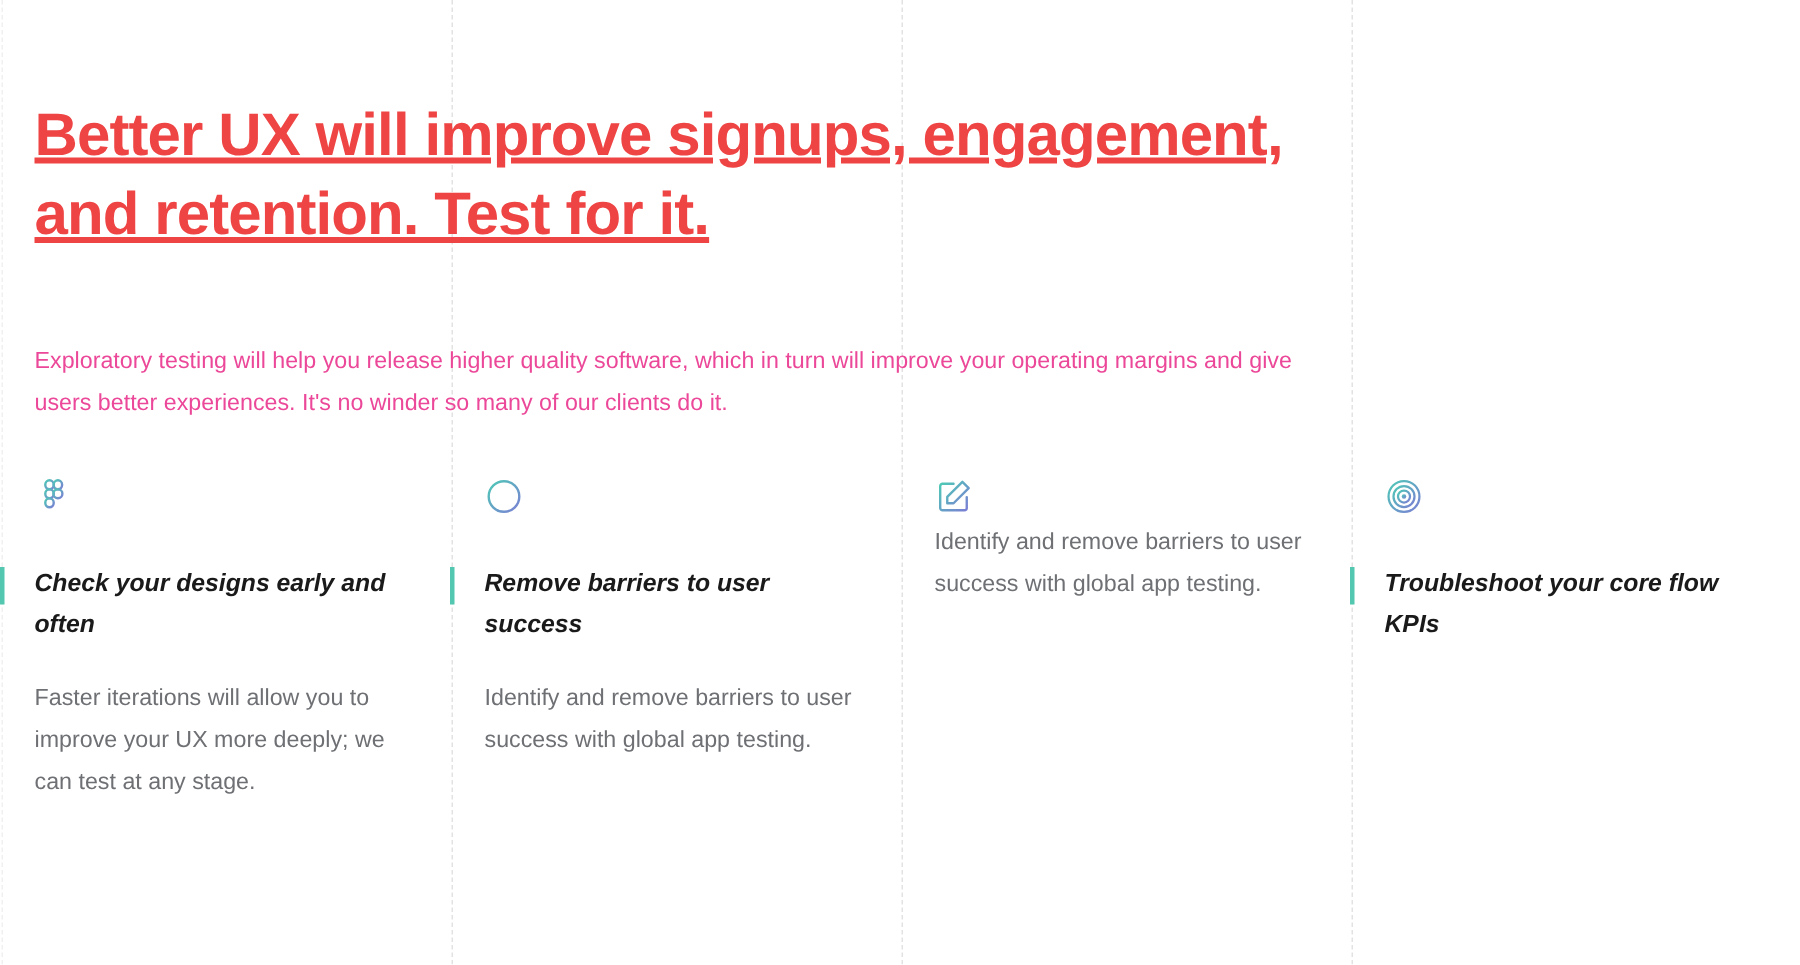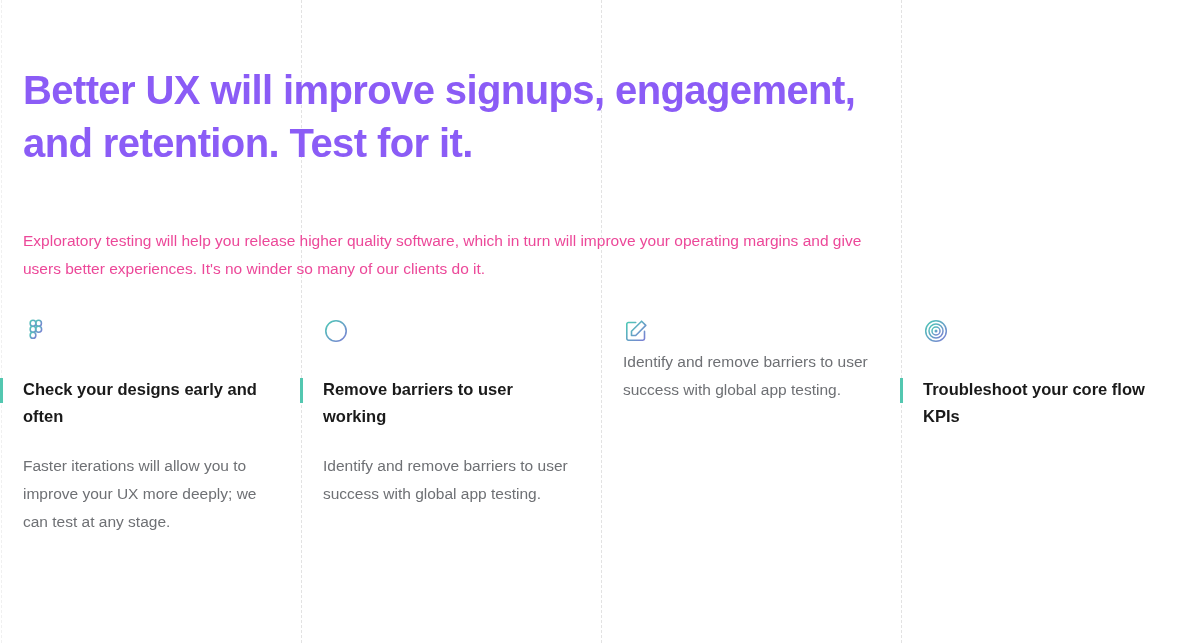--- a/index.html
+++ b/index.html
@@ -35,21 +35,22 @@
   
   .headline {
     position: absolute;
     left: 23px;
     top: 64px;
     width: 880px;
     font-size: 40px;
     line-height: 53px;
     font-weight: bold;
     letter-spacing: -0.6px;
-    color: #8b5cf6;
+    color: #ef4444;
+    text-decoration: underline;
   }
 
   
   .intro {
     position: absolute;
     left: 23px;
     top: 227px;
     width: 860px;
     font-size: 15.5px;
     line-height: 28px;
@@ -75,20 +76,21 @@
     width: 26px;
     height: 26px;
     display: block;
     margin-bottom: 32px;
   }
   .feature-icon svg { display: block; width: 26px; height: 26px; }
 
   .feature-heading-row {
     position: relative;
     margin-bottom: 22px;
+    font-style: italic;
   }
   .accent-bar {
     position: absolute;
     left: -23px;
     top: 2px;
     width: 3px;
     height: 25px;
     background: #53c7b0;
   }
   .feature-heading {
@@ -159,21 +161,21 @@
           </defs>
           <g fill="none" stroke="url(#g2)" stroke-width="1.6" stroke-linecap="round">
             <circle cx="13" cy="13" r="10.2"></circle>
             <line x1="13" y1="7.6" x2="13" y2="14"></line>
             <line x1="13" y1="17.6" x2="13" y2="17.8"></line>
           </g>
         </svg>
       </span>
       <div class="feature-heading-row">
         <span class="accent-bar"></span>
-        <div class="feature-heading">Remove barriers to user working</div>
+        <div class="feature-heading">Remove barriers to user success</div>
       </div>
       <p class="feature-body">Identify and remove barriers to user success with global app testing.</p>
     </div>
 
     <div class="feature col3">
       <span class="feature-icon">
         <svg viewBox="0 0 26 26" xmlns="http://www.w3.org/2000/svg">
           <defs>
             <linearGradient id="g3" x1="0" y1="0" x2="1" y2="1">
               <stop offset="0%" stop-color="#4ec9b6"></stop>

